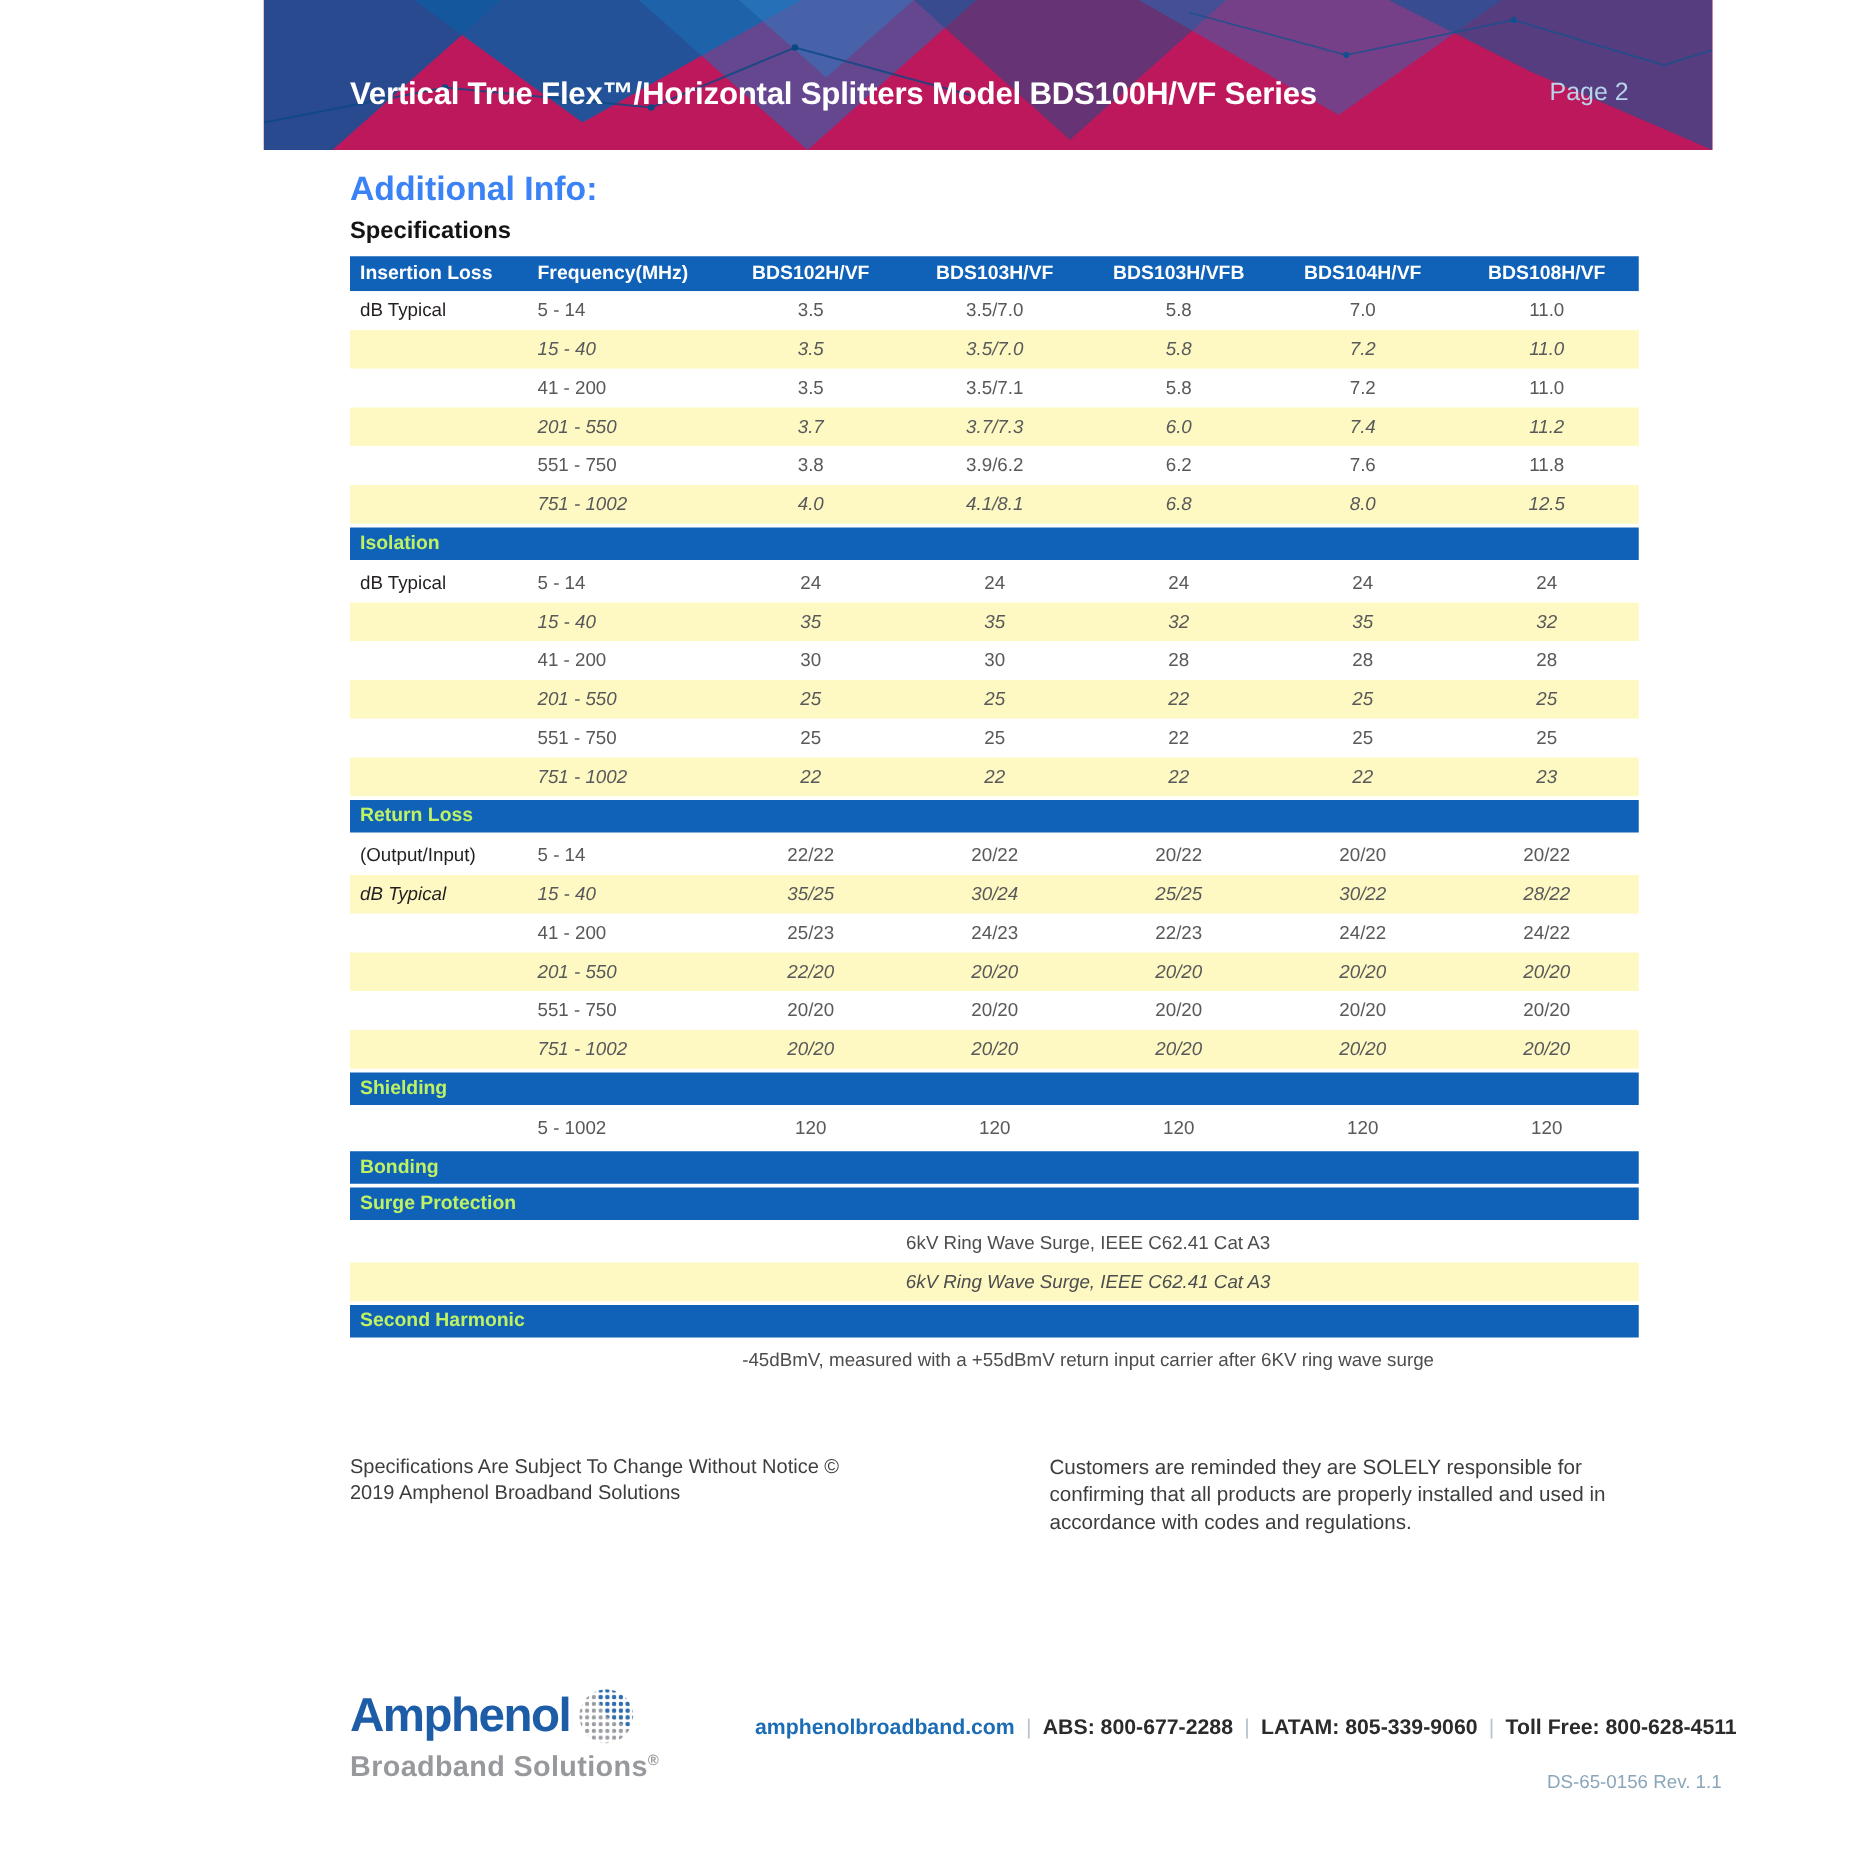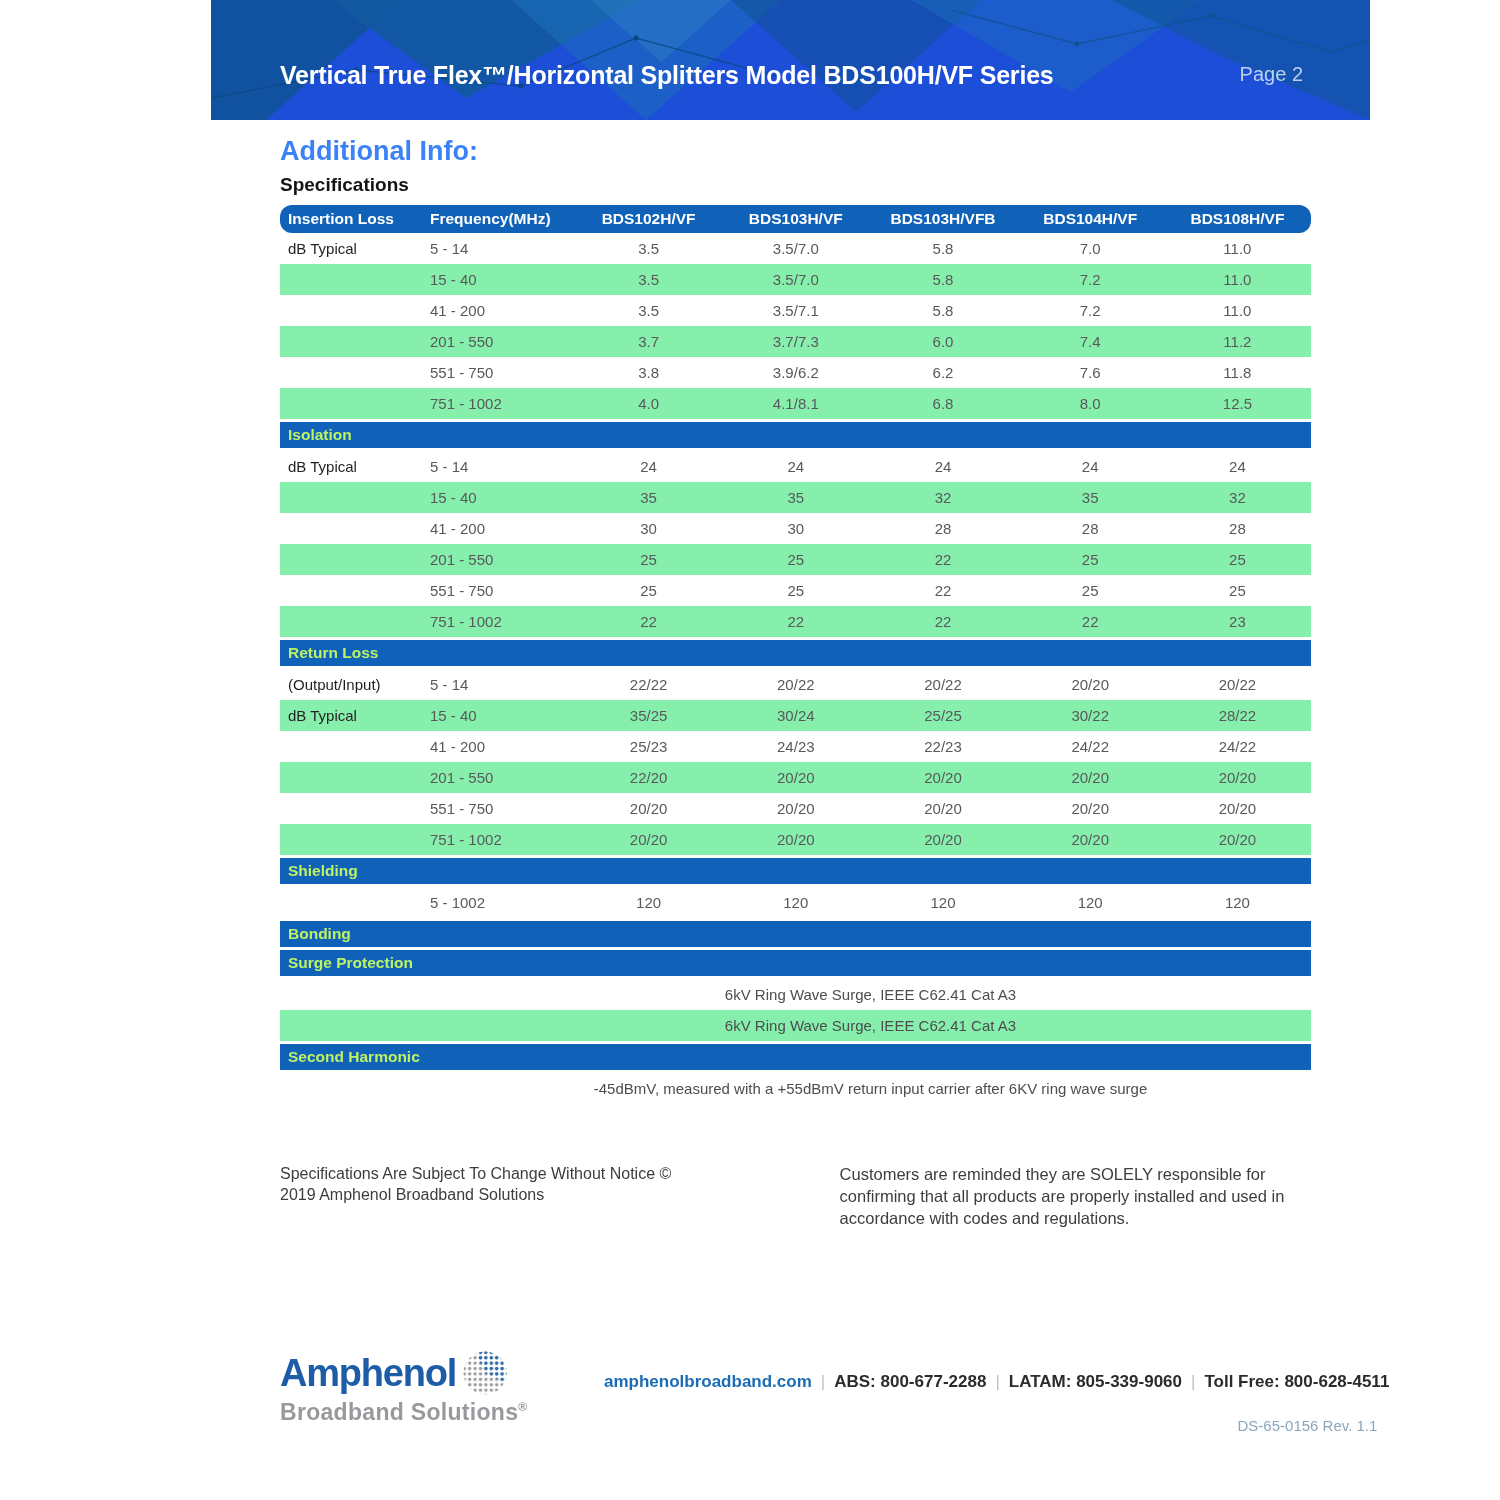--- a/index.html
+++ b/index.html
@@ -5,38 +5,38 @@
   html,body{margin:0;padding:0;}
   body{
     width:1500px;height:1500px;background:#ffffff;
     font-family:"Liberation Sans", sans-serif;
     position:relative;overflow:hidden;
     -webkit-font-smoothing:antialiased;
   }
   .page{position:absolute;left:211px;top:0;width:1159px;}
 
   
-  .banner{position:relative;height:120px;background:#1d4ed8;overflow:hidden;}
+  .banner{position:relative;height:120px;background:#be185d;overflow:hidden;}
   .banner svg{position:absolute;left:0;top:0;}
   .banner-title{
     position:absolute;left:69px;top:61px;color:#ffffff;
     font-size:25px;font-weight:bold;letter-spacing:-0.2px;white-space:nowrap;
   }
   .page-num{position:absolute;right:67px;top:63px;color:#b9d3ea;font-size:20px;font-weight:400;}
 
   
   .content{margin-left:69px;width:1031px;}
   .addinfo{margin:16px 0 0;font-size:27px;color:#3b82f6;font-weight:bold;}
   .specs{margin:7px 0 0;font-size:19px;color:#141414;font-weight:bold;}
 
   
   .spec-table{margin-top:9px;}
   .trow{display:flex;align-items:center;height:31px;font-size:15px;color:#58595b;background:#ffffff;}
-  .trow.alt{background:#86efac;}
-  .thead{height:28px;background:#1062b8;color:#ffffff;font-weight:bold;font-size:15.5px;border-radius:12px;}
+  .trow.alt{background:#fef9c3;font-style:italic;}
+  .thead{height:28px;background:#1062b8;color:#ffffff;font-weight:bold;font-size:15.5px;}
   .thead .c-label,.thead .c-freq{color:#ffffff;}
   .section-bar{
     height:26px;margin:3px 0;background:#1062b8;color:#bef264;
     font-weight:bold;font-size:15.5px;display:flex;align-items:center;padding-left:8px;
   }
   .c-label{width:150px;padding-left:8px;box-sizing:border-box;color:#231f20;flex:none;}
   .c-freq{width:145px;flex:none;}
   .c-val{flex:1 1 0;text-align:center;}
   .c-merged{flex:1 1 0;text-align:center;color:#4b4d4f;}
 

